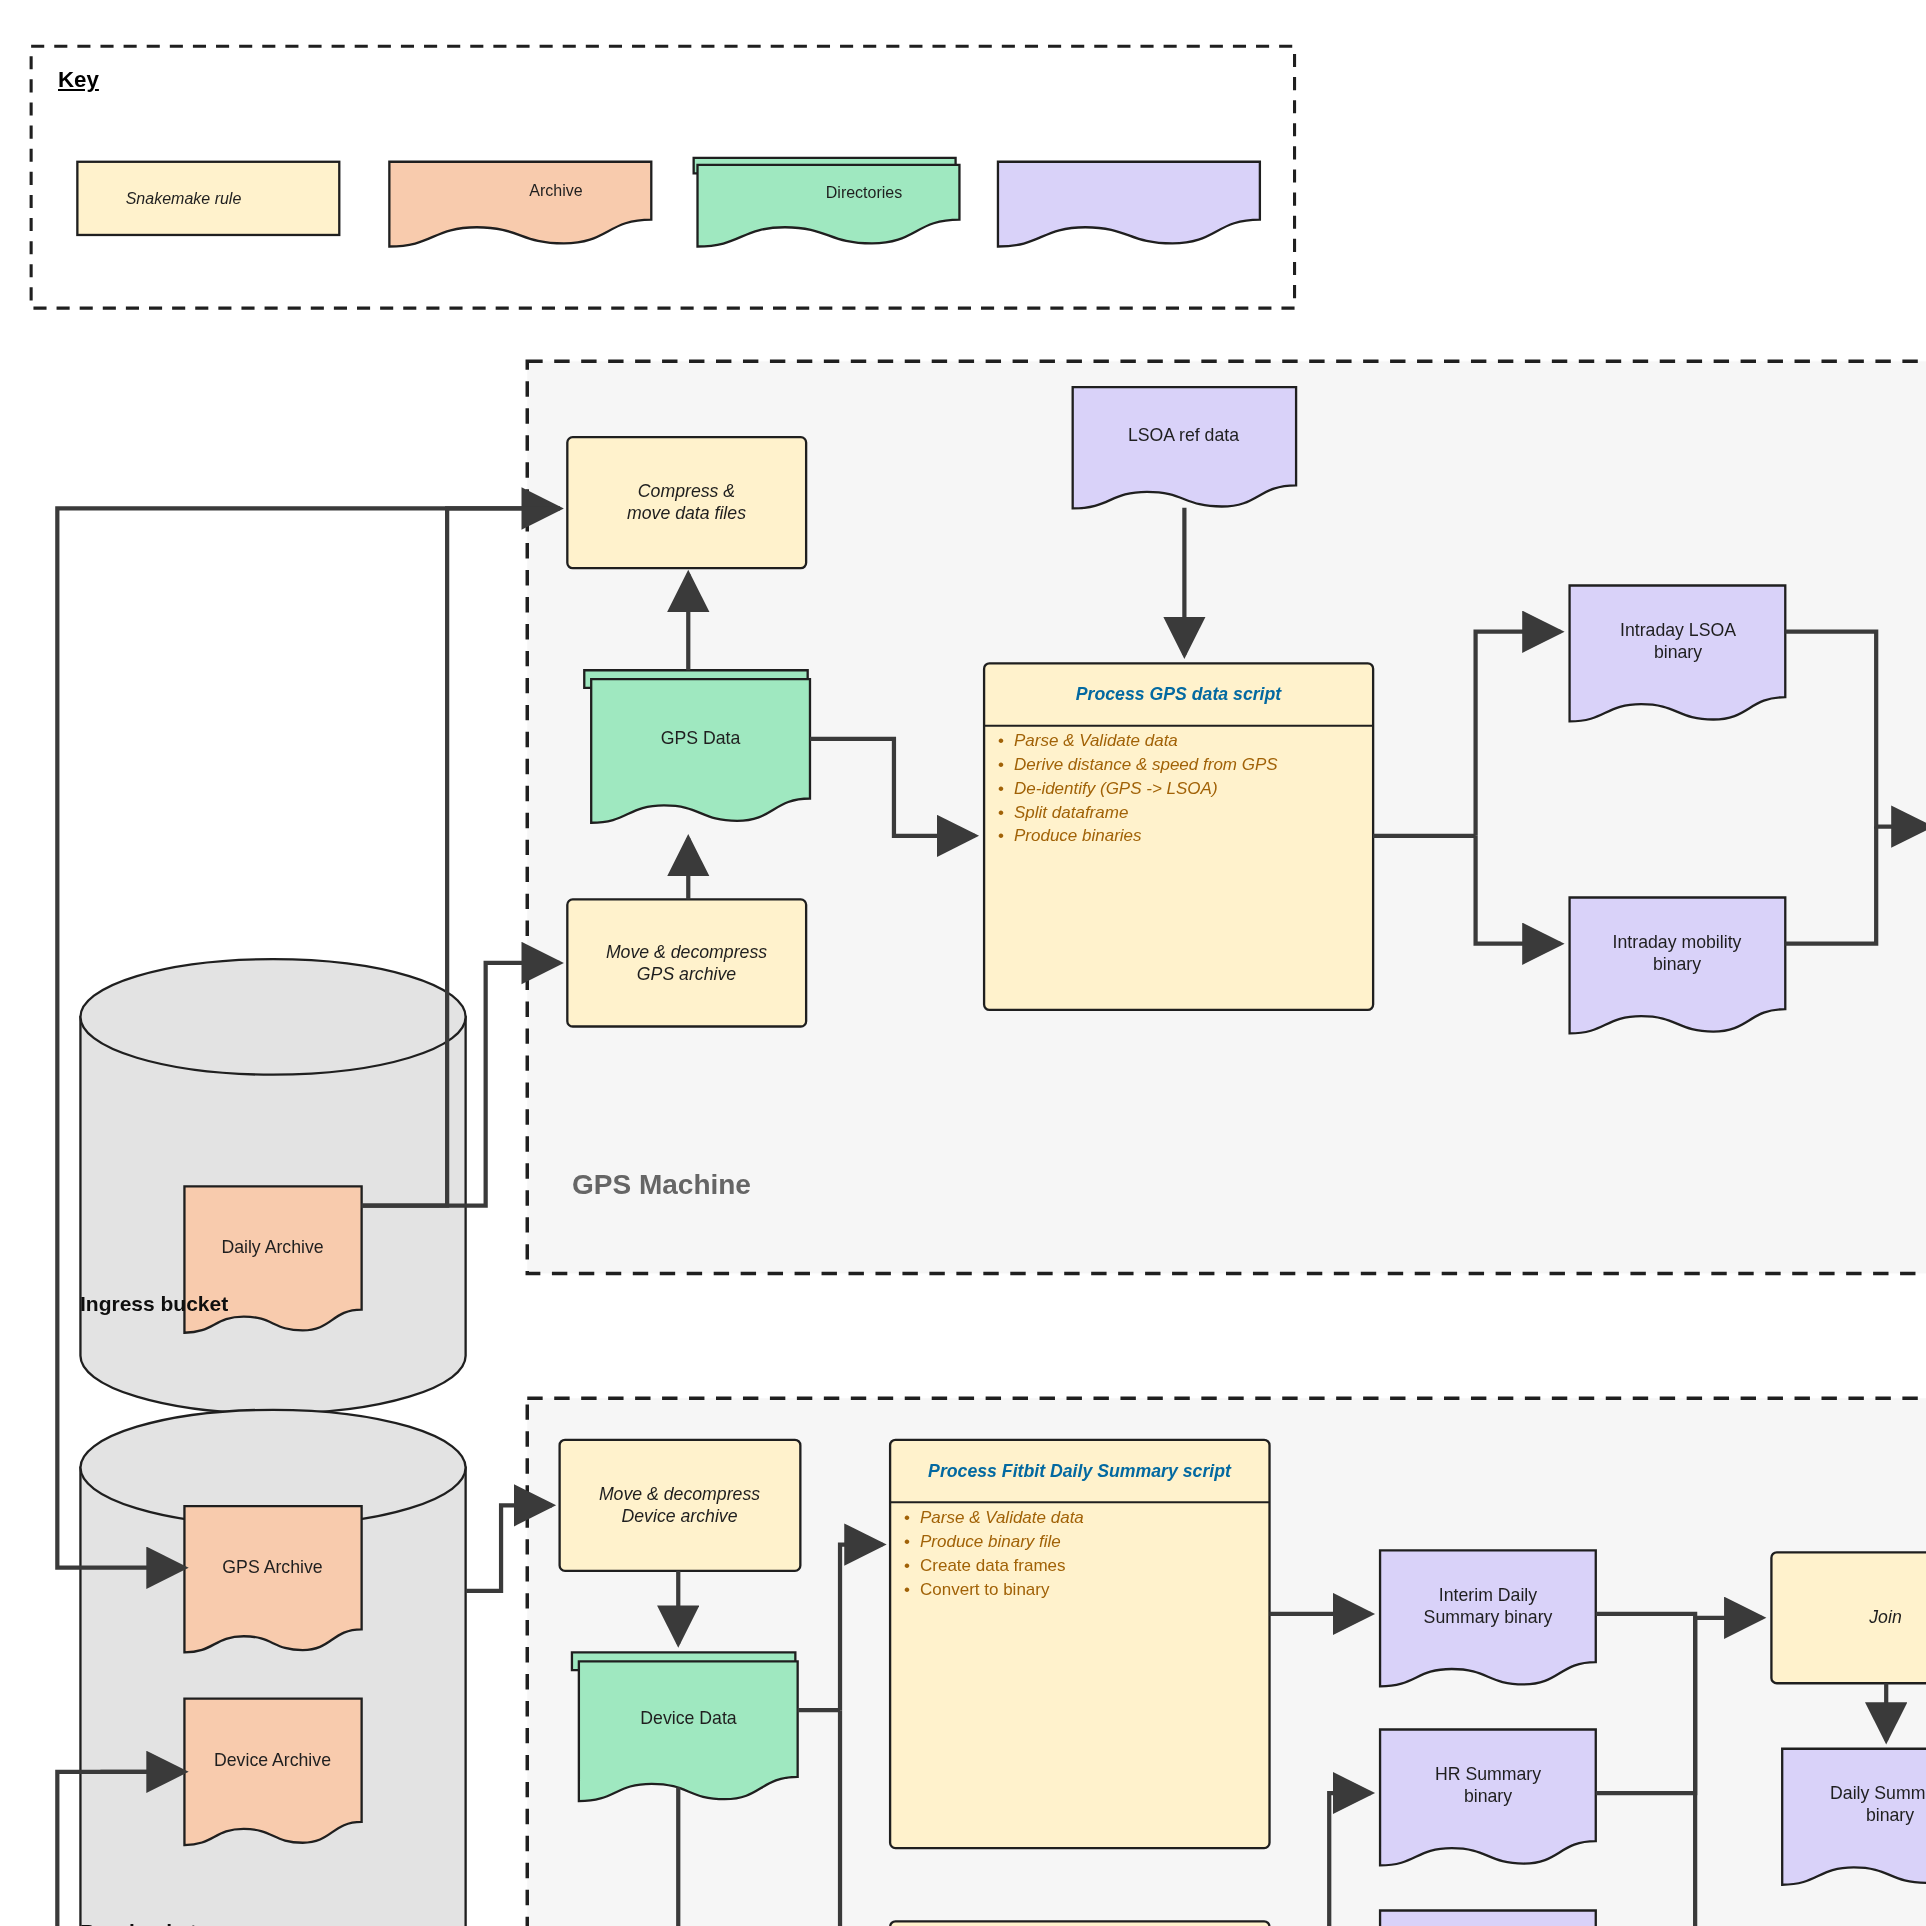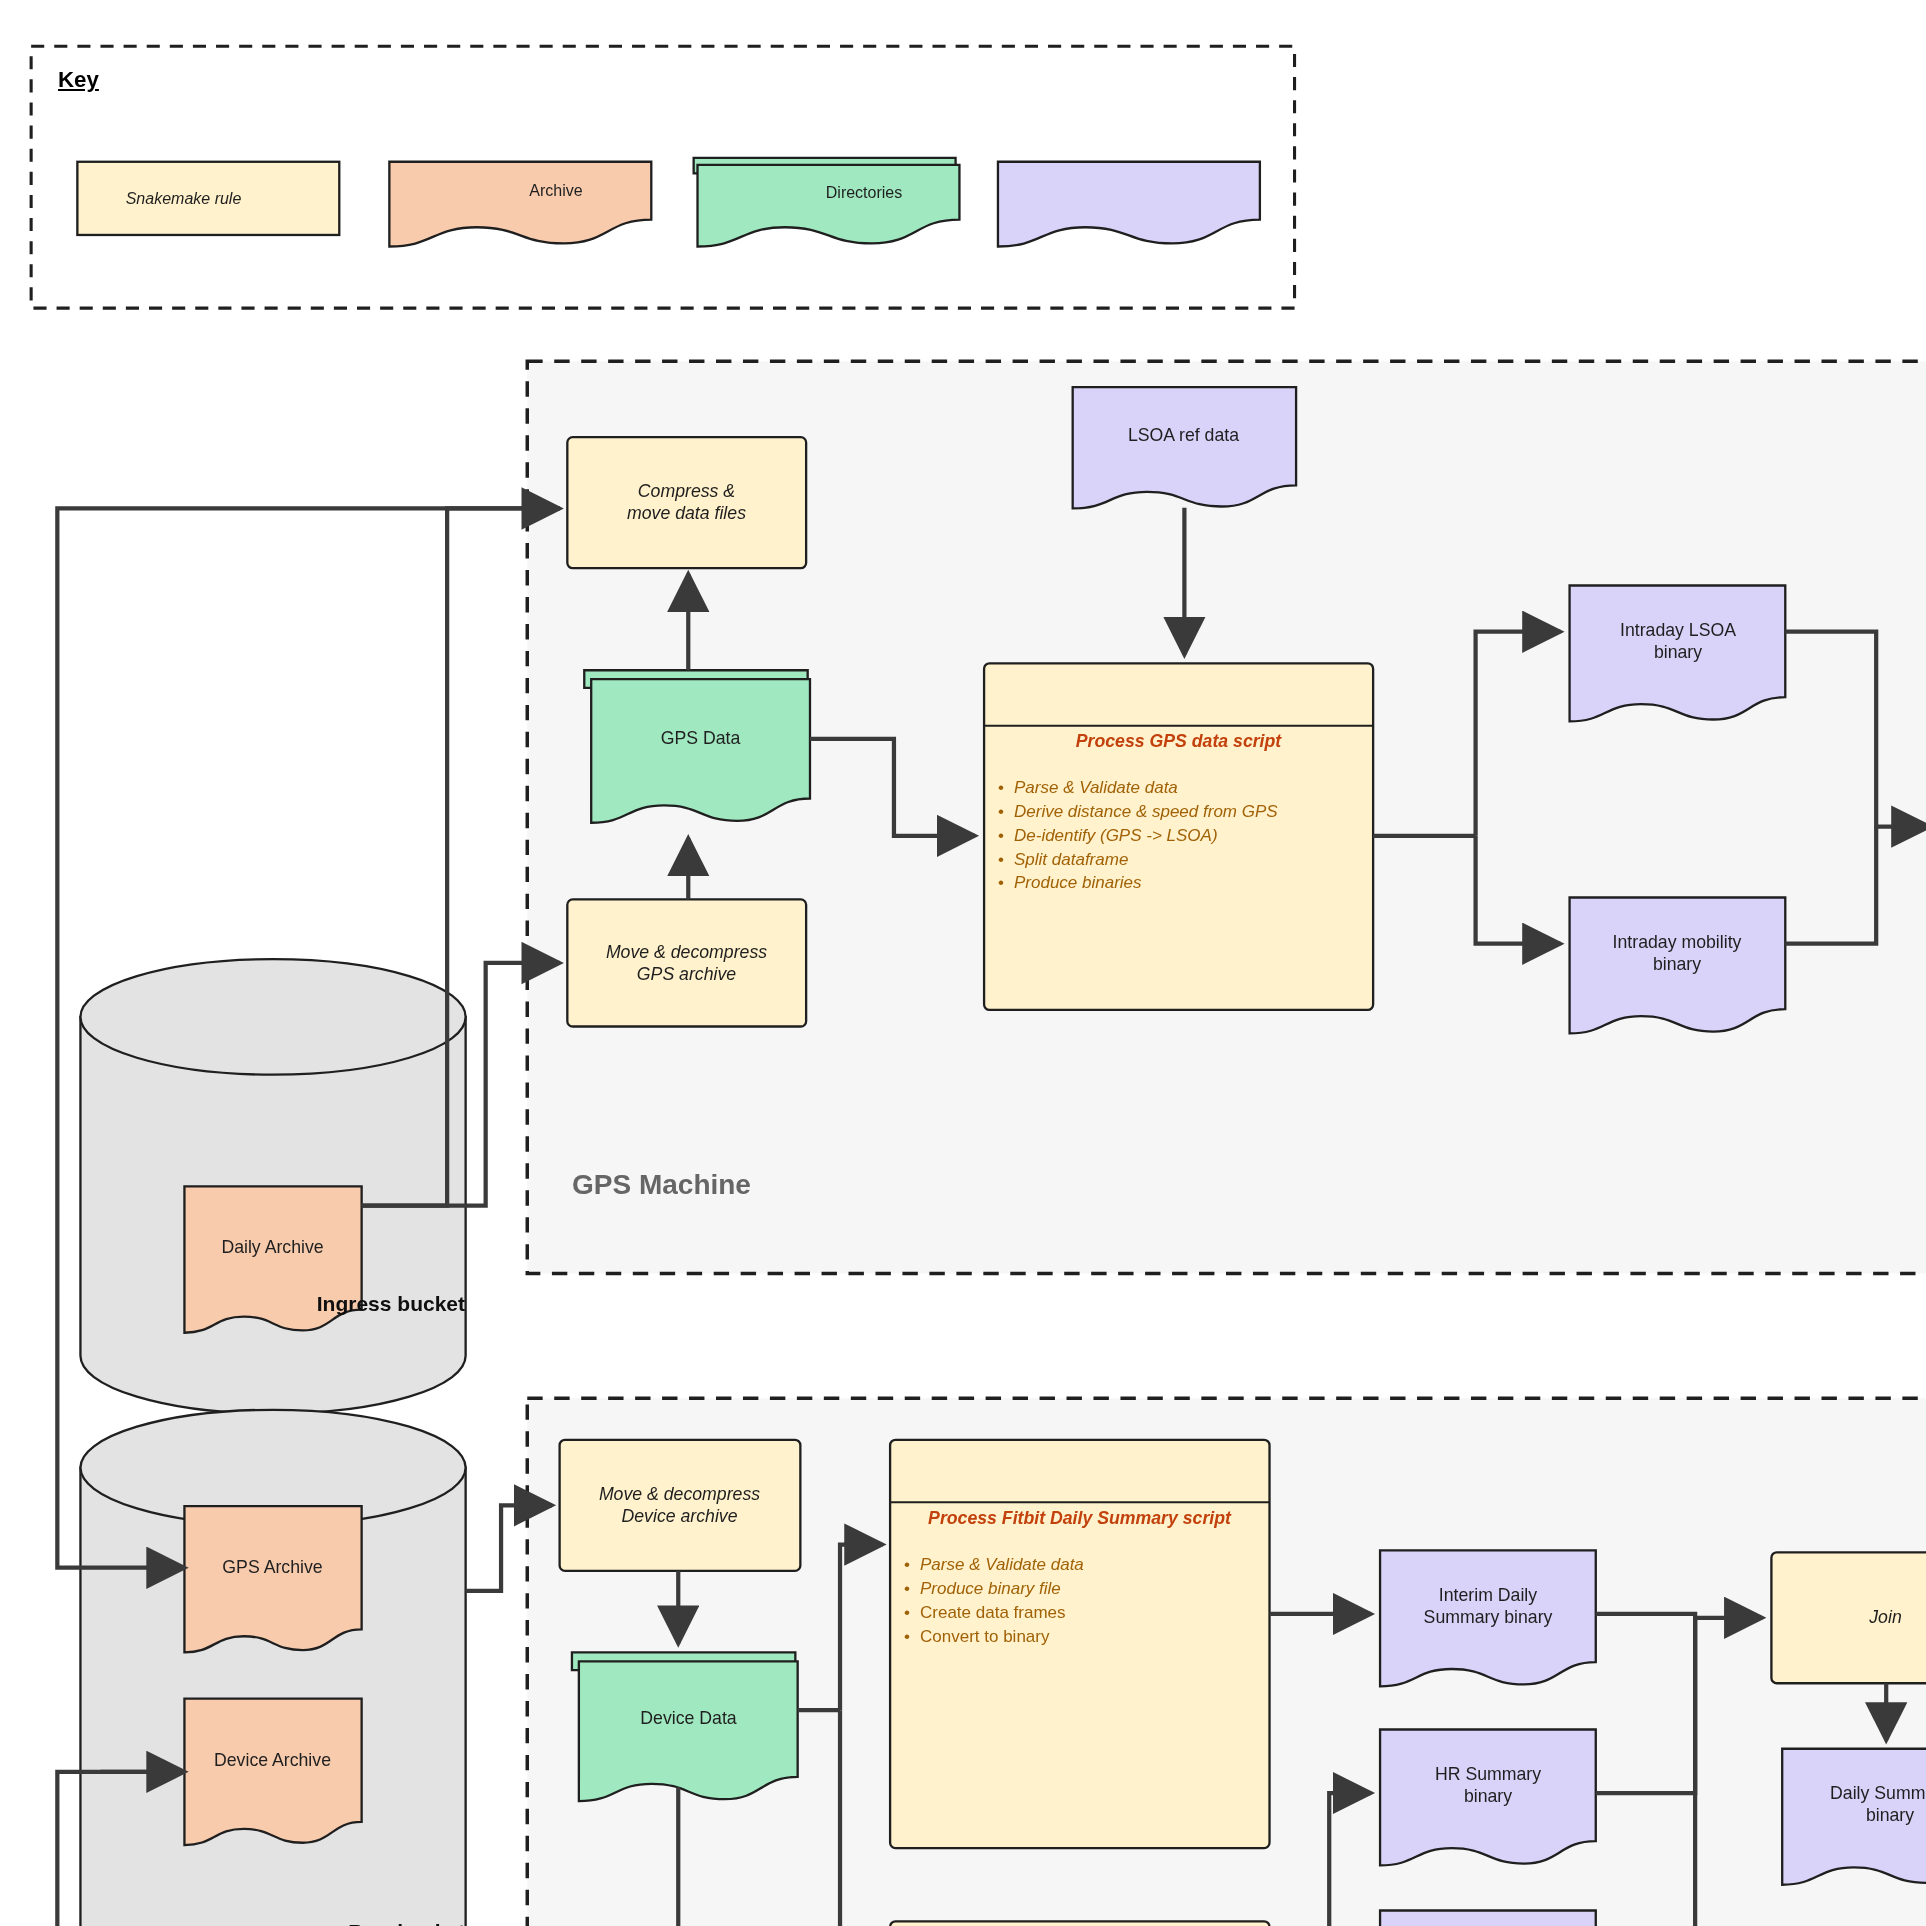--- a/index.html
+++ b/index.html
@@ -31,21 +31,21 @@
   .lbl-arch   { font-size: 17.7px; }
   .lbl-rule   { font-size: 17.7px; font-style: italic; }
   .lbl-key    { font-size: 16px; padding-left: 36px; }
   .lbl-keyrule{ font-size: 16px; font-style: italic; }
 
   .bucketname {
     position: absolute;
     font-size: 21px;
     font-weight: bold;
     color: #0f0f0f;
-    text-align: right;
+    text-align: left;
     pointer-events: none;
   }
   .machinename {
     position: absolute;
     font-size: 28px;
     font-weight: bold;
     color: #666666;
     pointer-events: none;
   }
   .keytitle {
@@ -55,26 +55,25 @@
     color: #000;
     text-decoration: underline;
     pointer-events: none;
   }
 
   .scriptbox { position: absolute; pointer-events: none; }
   .scriptbox .hdr {
     font-size: 17.7px;
     font-weight: bold;
     font-style: italic;
-    color: #c2410c;
+    color: #0369a1;
     text-align: center;
     display: flex; align-items: center; justify-content: center;
     padding: 0 7px;
     box-sizing: border-box;
-    margin-top: 47px;
   }
   .scriptbox ul {
     margin: 0; padding: 5.4px 7.7px 0 30px;
     list-style: none;
   }
   .scriptbox li {
     font-size: 17px;
     color: #a16207;
     margin-bottom: 2.3px;
     position: relative;

